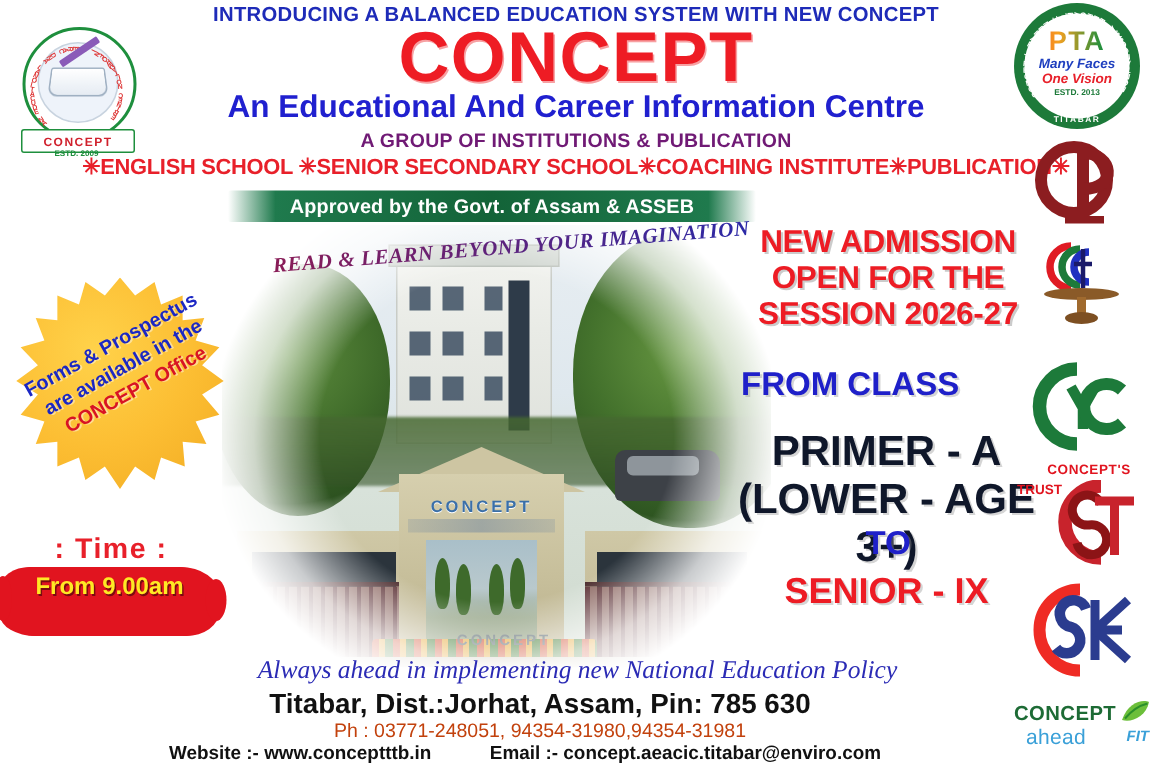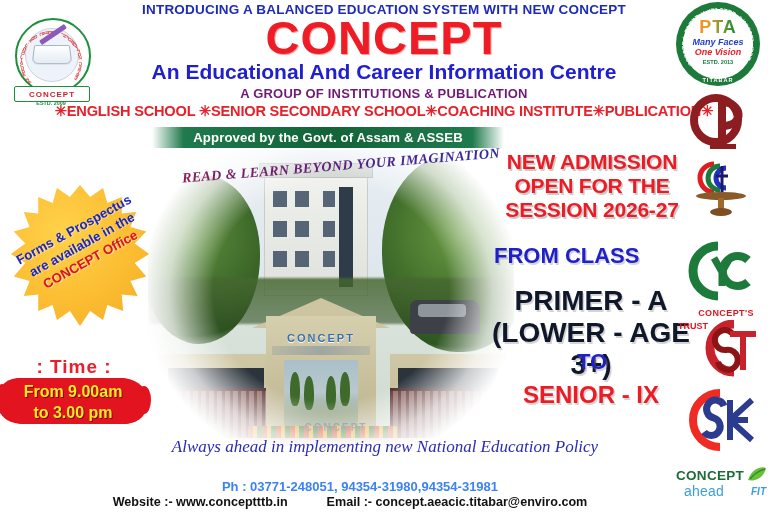--- a/index.html
+++ b/index.html
@@ -213,21 +213,21 @@
     position:absolute;left:100px;top:437px;width:570px;text-align:center;
     font-family:"Liberation Serif", serif;font-style:italic;
     font-size:17px;color:#2b2bb5;
   }
   .addr{
     position:absolute;left:60px;top:458px;width:600px;text-align:center;
     font-size:18.5px;font-weight:bold;color:#111;
   }
   .phone{
     position:absolute;left:60px;top:479px;width:600px;text-align:center;
-    font-size:13px;font-weight:bold;color:#3b82f6;
+    font-size:13px;font-weight:normal;color:#c2410c;
   }
   .contact{
     position:absolute;left:40px;top:495px;width:620px;
     display:flex;justify-content:center;gap:39px;
     font-size:12.6px;font-weight:bold;color:#111;
   }
 
   
   .logo{position:absolute;}
 
@@ -412,21 +412,20 @@
       <div>Forms &amp; Prospectus</div>
       <div>are available in the</div>
       <div class="red">CONCEPT Office</div>
     </div>
   </div>
 
   <div class="time-label">: Time :</div>
   <div class="time-blob"></div>
   <div class="time-txt">
     <div>From 9.00am</div>
-    <div>to 3.00 pm</div>
   </div>
 
   <div class="adm">
     <div>NEW ADMISSION</div>
     <div>OPEN FOR THE</div>
     <div>SESSION 2026-27</div>
   </div>
   <div class="fromclass">FROM CLASS</div>
   <div class="primer">
     <div>PRIMER - A</div>
@@ -533,19 +532,20 @@
     <div class="c1">CONCEPT</div>
     <div class="c2">ahead</div>
     <div class="fit">FIT</div>
     <svg style="position:absolute;right:0;top:0;" width="22" height="18" viewBox="0 0 22 18">
       <path d="M2 14 C6 2 16 0 20 2 C18 12 8 16 2 14 Z" fill="#6cbf3a"></path>
       <path d="M4 13 C9 7 15 4 19 3" stroke="#2a8f2a" stroke-width="1.4" fill="none"></path>
     </svg>
   </div>
 
   <div class="tagline">Always ahead in implementing new National Education Policy</div>
+  <div class="addr">Titabar, Dist.:Jorhat, Assam, Pin: 785 630</div>
   <div class="phone">Ph : 03771-248051, 94354-31980,94354-31981</div>
   <div class="contact">
     <span>Website :- www.conceptttb.in</span>
     <span>Email :- concept.aeacic.titabar@enviro.com</span>
   </div>
 
 </div>
 
 </body></html>

